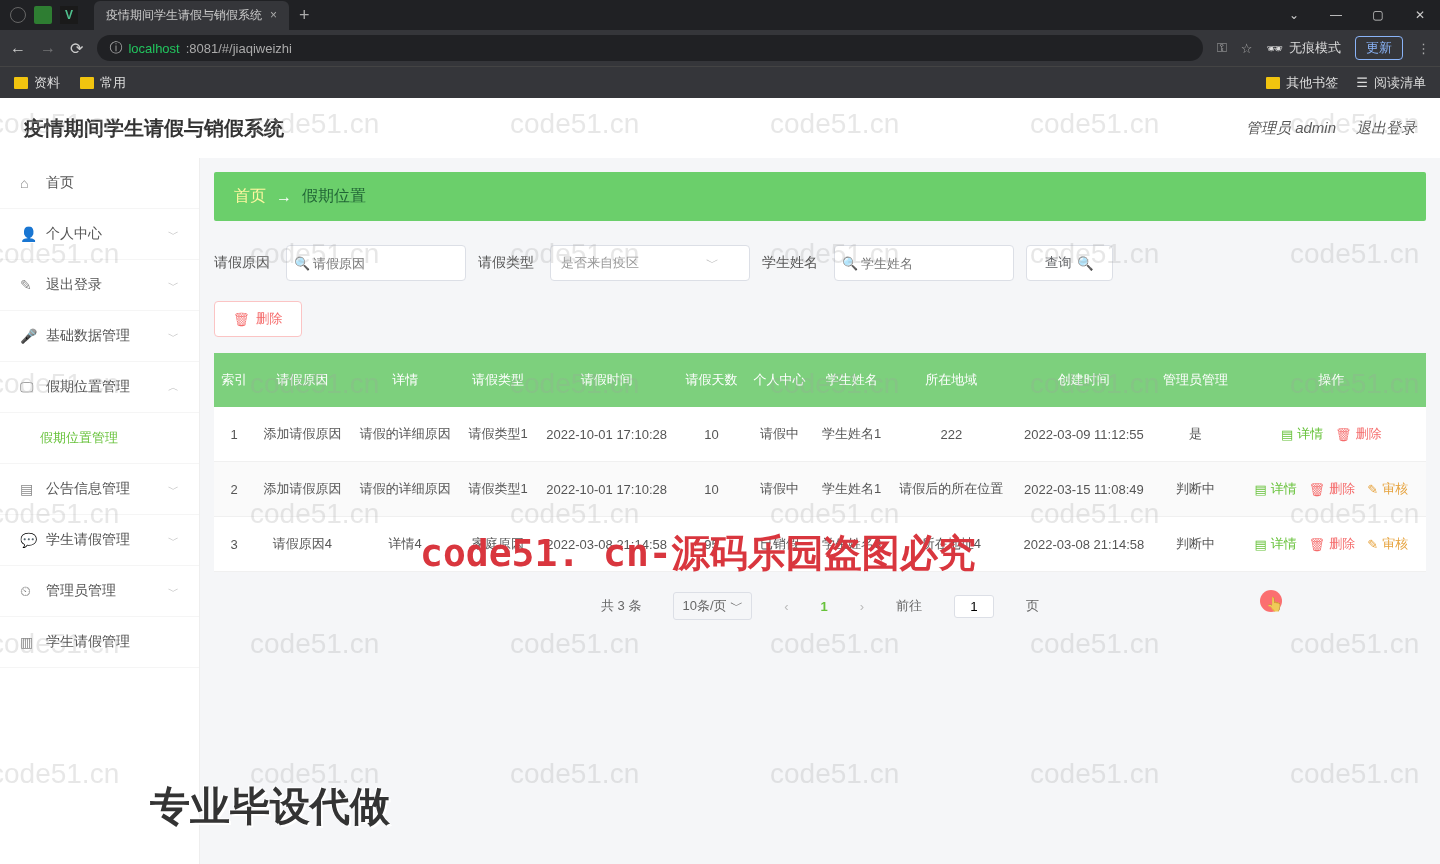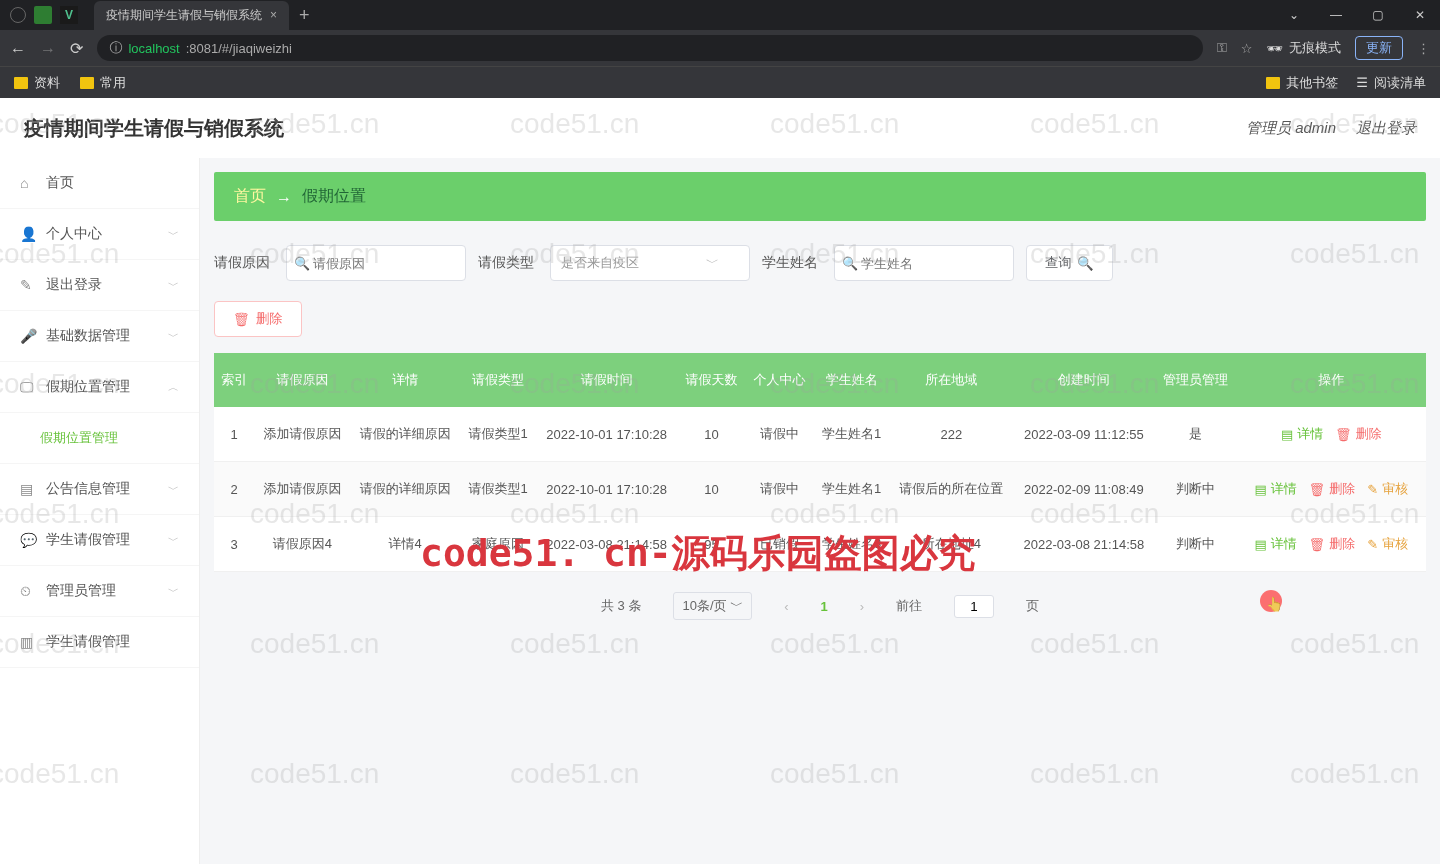--- a/index.html
+++ b/index.html
@@ -275,21 +275,21 @@
             <tr>
               <td>2</td>
               <td>添加请假原因</td>
               <td>请假的详细原因</td>
               <td>请假类型1</td>
               <td>2022-10-01 17:10:28</td>
               <td>10</td>
               <td>请假中</td>
               <td>学生姓名1</td>
               <td>请假后的所在位置</td>
-              <td>2022-02-09 11:08:49</td>
+              <td>2022-03-15 11:08:49</td>
               <td>判断中</td>
               <td><span class="act detail">
                   <span>▤</span> 
                   <span>详情</span>
                 </span><span class="act delete">
                   <span>🗑</span> 
                   <span>删除</span>
                 </span><span class="act audit">
                   <span>✎</span> 
                   <span>审核</span>
@@ -366,14 +366,15 @@
       <span style="left: 1030px; top: 530px;">code51.cn</span>
       <span style="left: 1290px; top: 530px;">code51.cn</span>
       <span style="left: -10px; top: 660px;">code51.cn</span>
       <span style="left: 250px; top: 660px;">code51.cn</span>
       <span style="left: 510px; top: 660px;">code51.cn</span>
       <span style="left: 770px; top: 660px;">code51.cn</span>
       <span style="left: 1030px; top: 660px;">code51.cn</span>
       <span style="left: 1290px; top: 660px;">code51.cn</span>
     </div>
   <div class="overlay-red">code51. cn-源码乐园盗图必究</div>
+  <div class="overlay-bottom">专业毕设代做</div>
   <div class="cursor-spot"></div>
 </div>
 
 </body></html>

